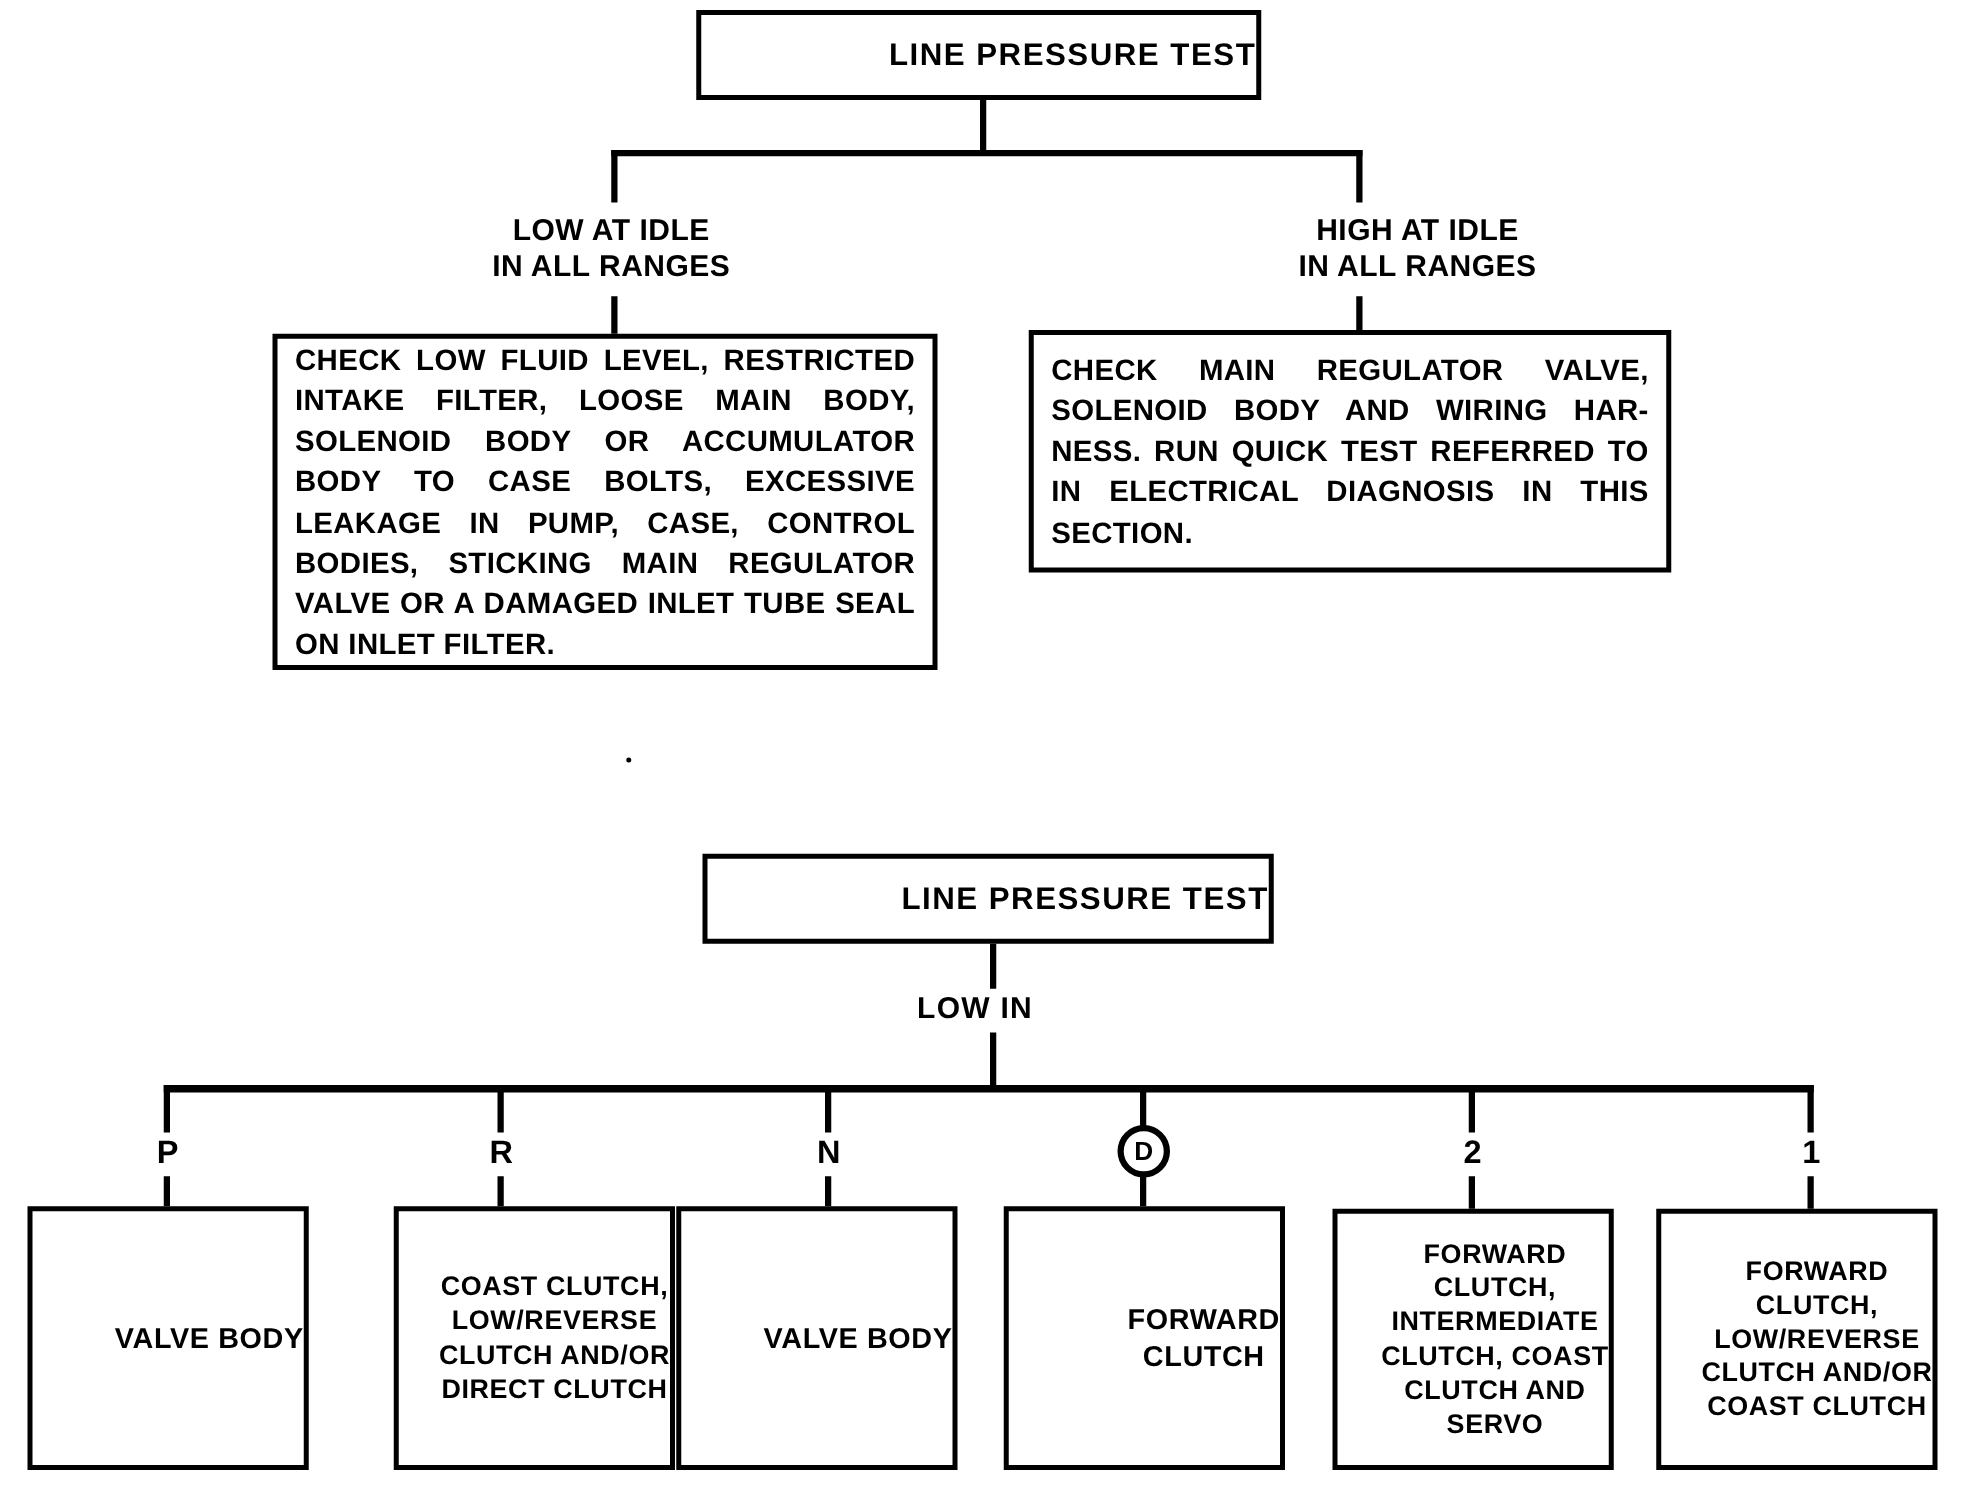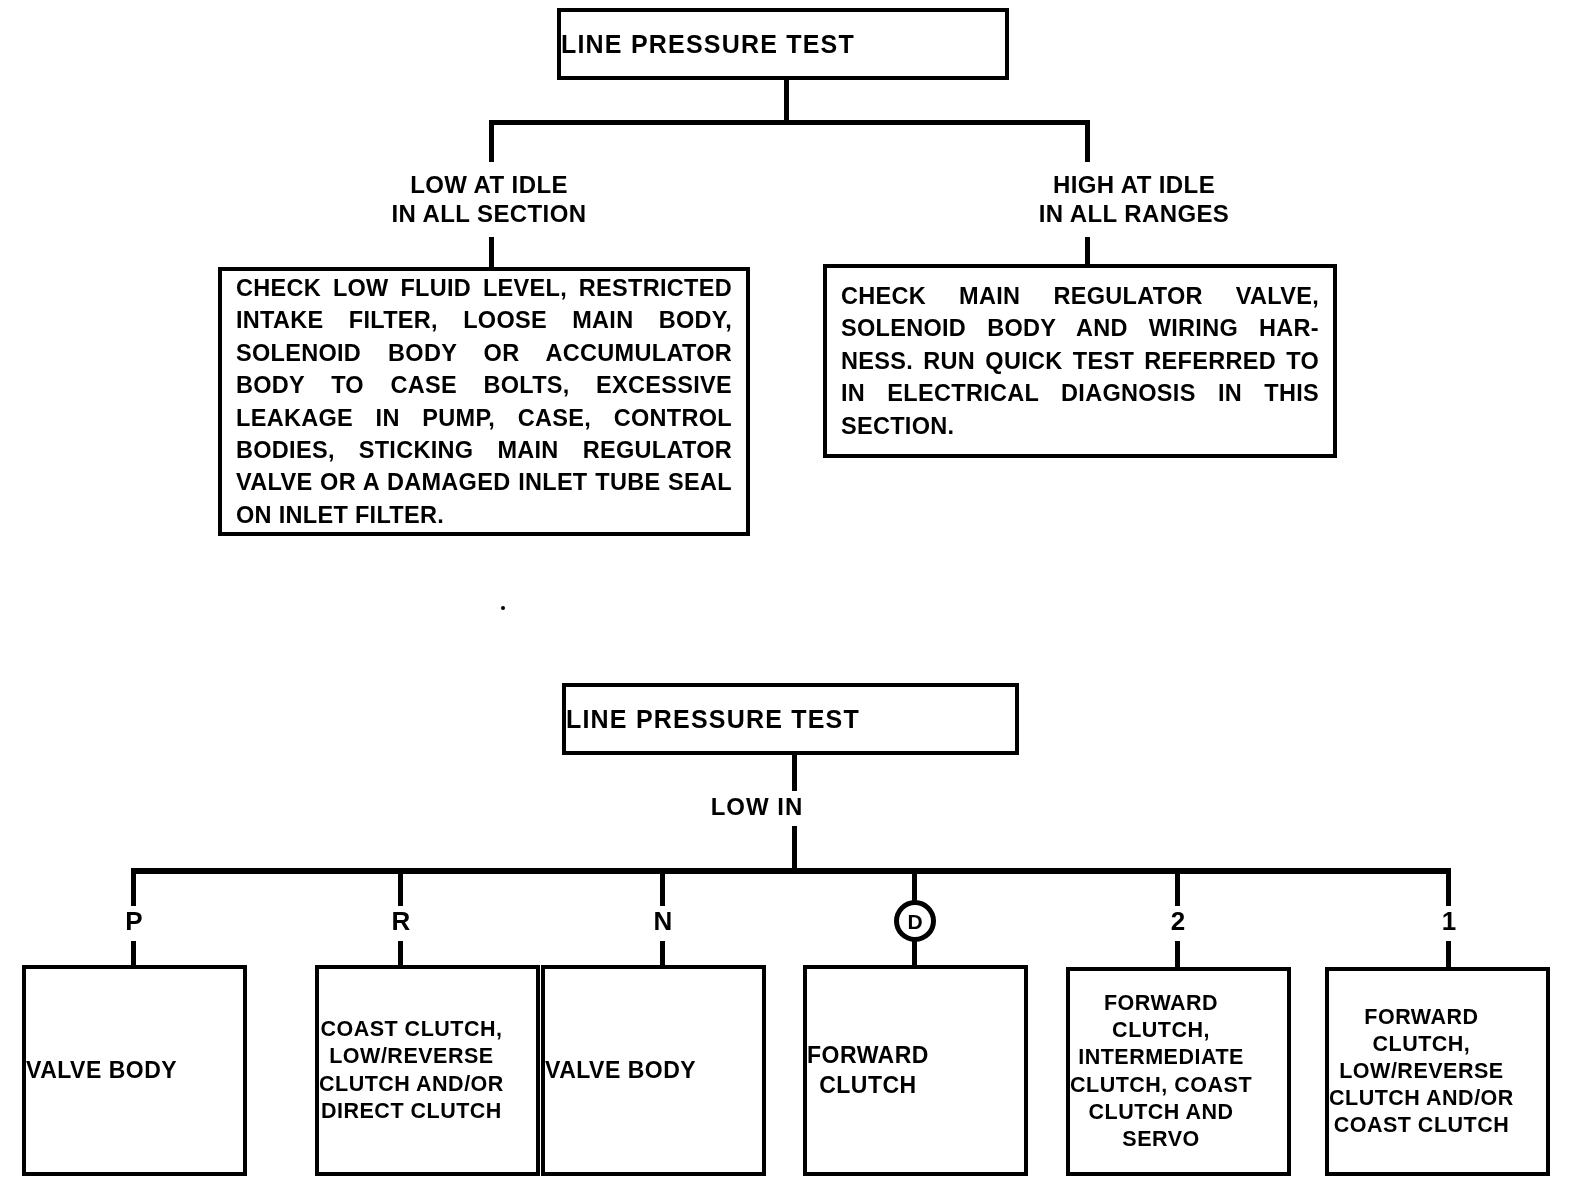--- a/index.html
+++ b/index.html
@@ -20,21 +20,21 @@
     overflow: hidden;
   }
   
   .box {
     position: absolute;
     box-sizing: border-box;
     border: 4px solid #000;
     background: #fff;
     display: flex;
     align-items: center;
-    justify-content: flex-start;
+    justify-content: flex-end;
     text-align: center;
   }
   .box .txt {
     display: block;
     font-weight: bold;
     letter-spacing: 0.5px;
     line-height: 1.30;
     white-space: pre-line;
   }
   .hline {
@@ -104,21 +104,21 @@
 
   <div class="vline" style="left:784px; top:80px; height:42px;"></div>
 
   <div class="hline" style="left:489px; top:120px; width:601px;"></div>
 
   <div class="vline" style="left:489px; top:120px; height:42px;"></div>
 
   <div class="vline" style="left:1085px; top:120px; height:42px;"></div>
 
   <div class="label branch-label" style="left:339px; top:170px; width:300px;">LOW AT IDLE
-IN ALL SECTION</div>
+IN ALL RANGES</div>
   <div class="label branch-label" style="left:984px; top:170px; width:300px;">HIGH AT IDLE
 IN ALL RANGES</div>
 
   <div class="vline" style="left:489px; top:237px; height:32px;"></div>
   <div class="vline" style="left:1085px; top:237px; height:32px;"></div>
 
   <div class="box para-box justify" style="left:218px; top:267px; width:532px; height:269px;">
     <span class="txt">CHECK LOW FLUID LEVEL, RESTRICTED INTAKE FILTER, LOOSE MAIN BODY, SOLENOID BODY OR ACCUMULATOR BODY TO CASE BOLTS, EXCESSIVE LEAKAGE IN PUMP, CASE, CONTROL BODIES, STICKING MAIN REGULATOR VALVE OR A DAMAGED INLET TUBE SEAL ON INLET FILTER.</span>
   </div>
 
@@ -127,21 +127,21 @@
   </div>
 
   <div class="dot" style="left:501px; top:606px;"></div>
 
   <div class="box title-box" style="left:562px; top:683px; width:457px; height:72px;">
     <span class="txt">LINE PRESSURE TEST</span>
   </div>
 
   <div class="vline" style="left:792px; top:755px; height:36px;"></div>
 
-  <div class="label lowin-label" style="left:657px; top:792px; width:200px;">LOW IN</div>
+  <div class="label lowin-label" style="left:680px; top:792px; width:200px;">LOW IN</div>
 
   <div class="vline" style="left:792px; top:826px; height:44px;"></div>
 
   <div class="hline" style="left:131px; top:868px; width:1320px; height:6px;"></div>
 
   <div class="vline" style="left:131px; top:868px; height:38px;"></div>
   <div class="gear-label" style="left:94px; top:906px; width:80px;">P</div>
   <div class="vline" style="left:131px; top:941px; height:26px;"></div>
 
   <div class="vline" style="left:398px; top:868px; height:38px;"></div>

